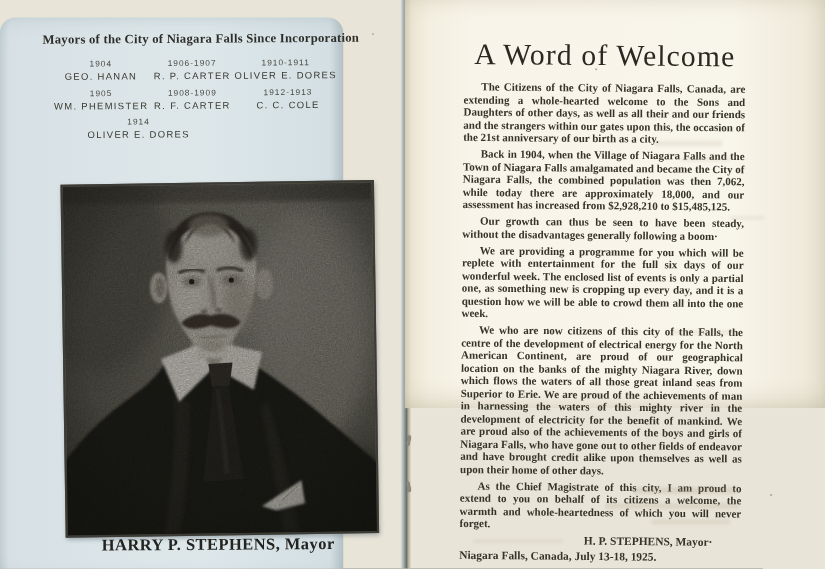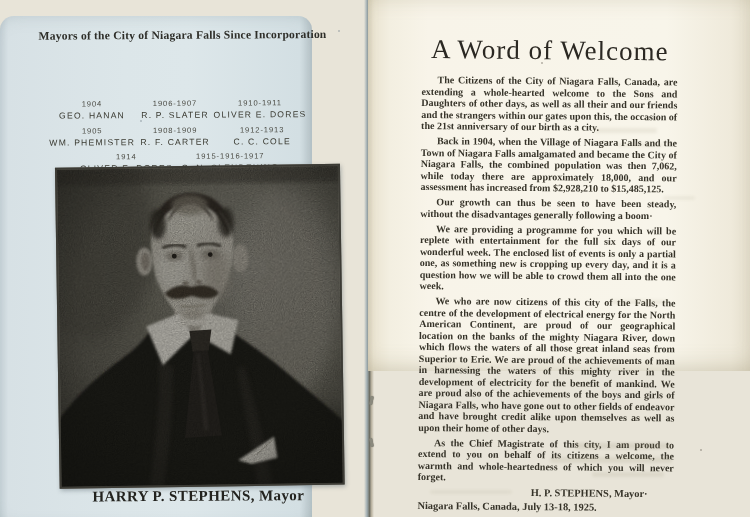--- a/index.html
+++ b/index.html
@@ -7,21 +7,21 @@
         font-family:"Liberation Serif", serif;}
   
   .left-page{position:absolute;left:0;top:16px;width:312px;height:517px;
     background:linear-gradient(90deg,#c7d3d8 0px,#d7e1e5 8px,#dce6e9 40%,#dde7ea 60%,#d3dfe3 96%,#b7c4c8 100%);
     box-shadow:inset 0 -14px 18px -12px rgba(120,140,146,.45), inset 0 10px 16px -12px rgba(150,165,170,.5);border-radius:14px;}
   .lp-content{position:absolute;left:0;top:0;width:100%;height:100%;transform:rotate(-0.35deg);}
   .lp-title{position:absolute;left:184px;top:13px;transform:translateX(-50%);white-space:nowrap;
     font-size:11.6px;font-weight:bold;color:#2e2e29;letter-spacing:.2px;}
   .mayor{position:absolute;text-align:center;transform:translateX(-50%);white-space:nowrap;color:#3c3c36;
     font-family:"Liberation Sans", sans-serif;}
-  .mayor .yrs{display:block;font-size:7.6px;letter-spacing:.9px;color:#4a4a43;margin-top:46px;}
+  .mayor .yrs{display:block;font-size:7.6px;letter-spacing:.9px;color:#4a4a43;}
   .mayor .nm{display:block;font-size:8.6px;font-weight:normal;letter-spacing:1.2px;margin-top:2px;color:#38382f;}
   .m0{left:93px;top:37px}.m1{left:176px;top:37px}.m2{left:261px;top:37px}
   .m3{left:93px;top:64px}.m4{left:176px;top:64px}.m5{left:263px;top:64px}
   .m6{left:127px;top:90px}.m7{left:231px;top:90px}
   .m8{left:95px;top:116px}.m9{left:255px;top:116px}
   .photo-frame{position:absolute;left:57px;top:150px;width:281px;height:317px;
     border:2px solid #3c3b35;box-sizing:content-box;transform:rotate(-0.5deg);
     box-shadow:1px 2px 4px rgba(90,105,110,.45);background:#6d6b62;}
   .photo-frame svg{display:block;width:281px;height:317px;}
   .photo-caption{position:absolute;left:197px;top:472px;transform:translateX(-50%);white-space:nowrap;
@@ -68,45 +68,41 @@
   <div class="left-page">
     <div class="lp-content">
       <div class="lp-title">Mayors of the City of Niagara Falls Since Incorporation</div>
 
       <div class="mayor m0">
           <span class="yrs">1904</span>
           <span class="nm">GEO. HANAN</span>
         </div>
       <div class="mayor m1">
           <span class="yrs">1906-1907</span>
-          <span class="nm">R. P. SLATER</span>
+          <span class="nm">R. P. CARTER</span>
         </div>
       <div class="mayor m2">
           <span class="yrs">1910-1911</span>
           <span class="nm">OLIVER E. DORES</span>
         </div>
       <div class="mayor m3">
           <span class="yrs">1905</span>
           <span class="nm">WM. PHEMISTER</span>
         </div>
       <div class="mayor m4">
           <span class="yrs">1908-1909</span>
           <span class="nm">R. F. CARTER</span>
         </div>
       <div class="mayor m5">
           <span class="yrs">1912-1913</span>
           <span class="nm">C. C. COLE</span>
         </div>
       <div class="mayor m6">
           <span class="yrs">1914</span>
           <span class="nm">OLIVER E. DORES</span>
-        </div>
-      <div class="mayor m7">
-          <span class="yrs">1915-1916-1917</span>
-          <span class="nm">C. N. CLENDENING</span>
         </div>
 
       <div class="photo-frame">
         <svg viewBox="0 0 281 317" xmlns="http://www.w3.org/2000/svg">
           <defs>
             <radialGradient id="bgGrad" cx="70%" cy="32%" r="85%">
               <stop offset="0%" stop-color="#8f8d83"></stop>
               <stop offset="45%" stop-color="#767468"></stop>
               <stop offset="100%" stop-color="#55534a"></stop>
             </radialGradient>

